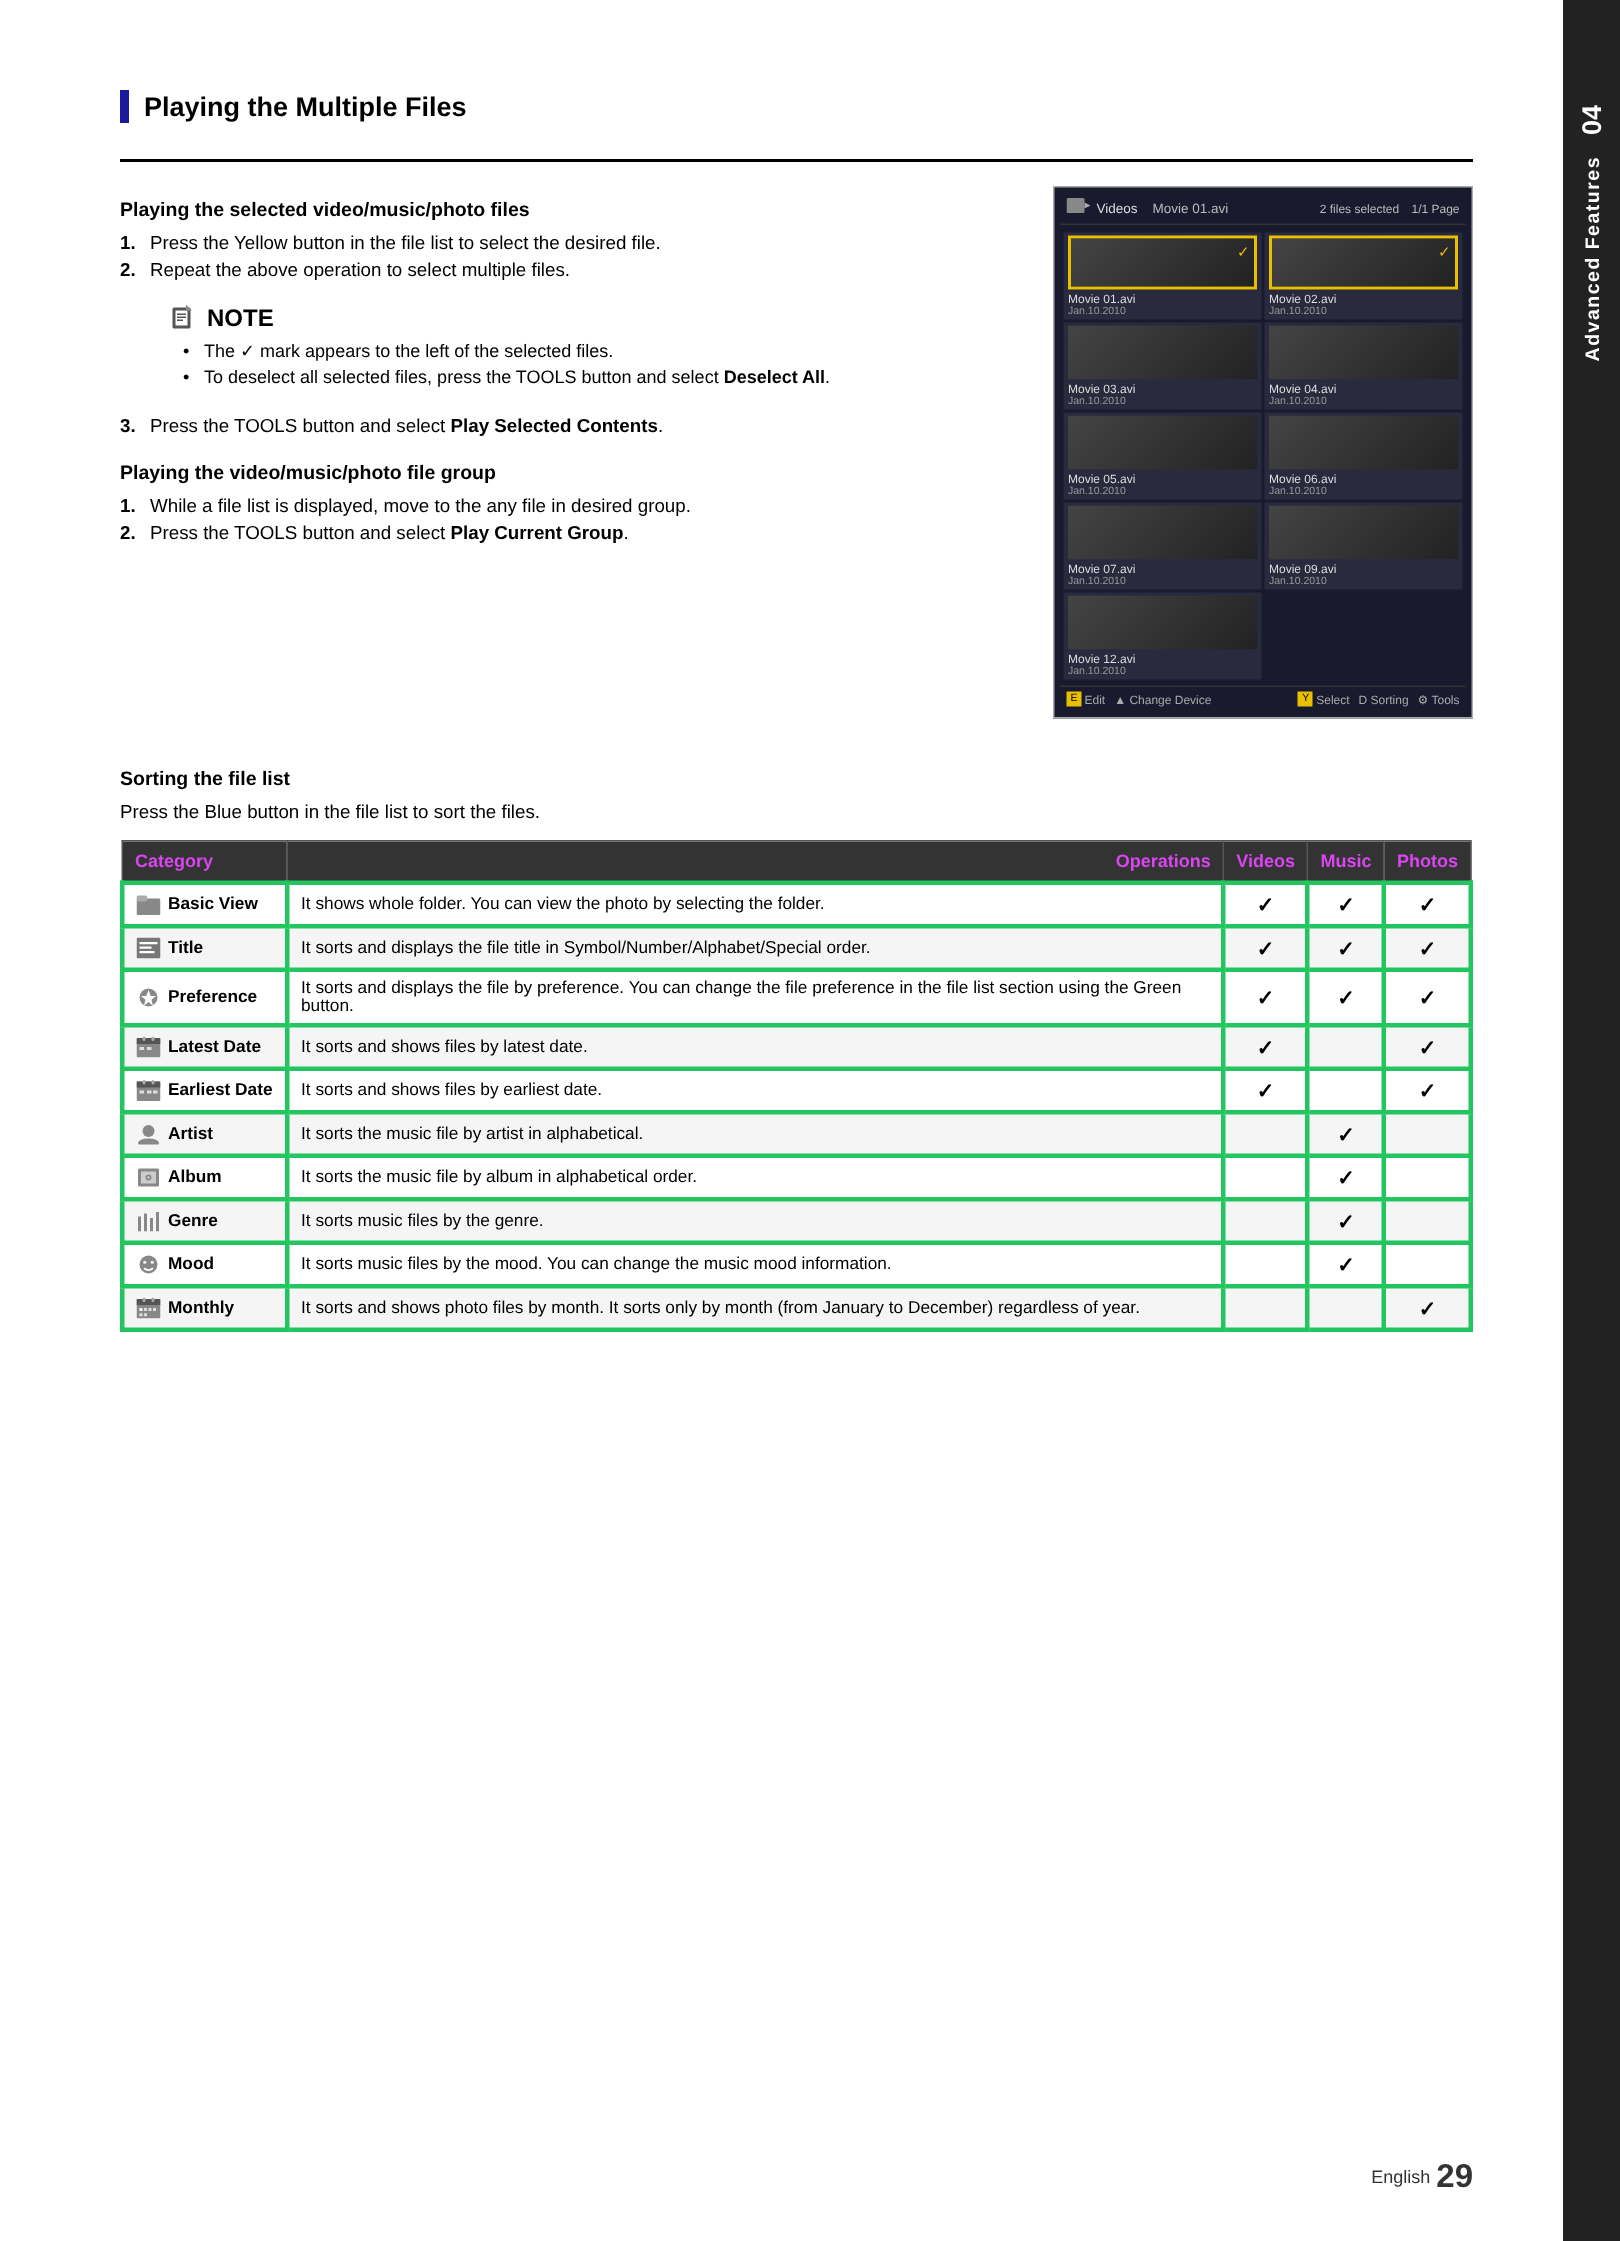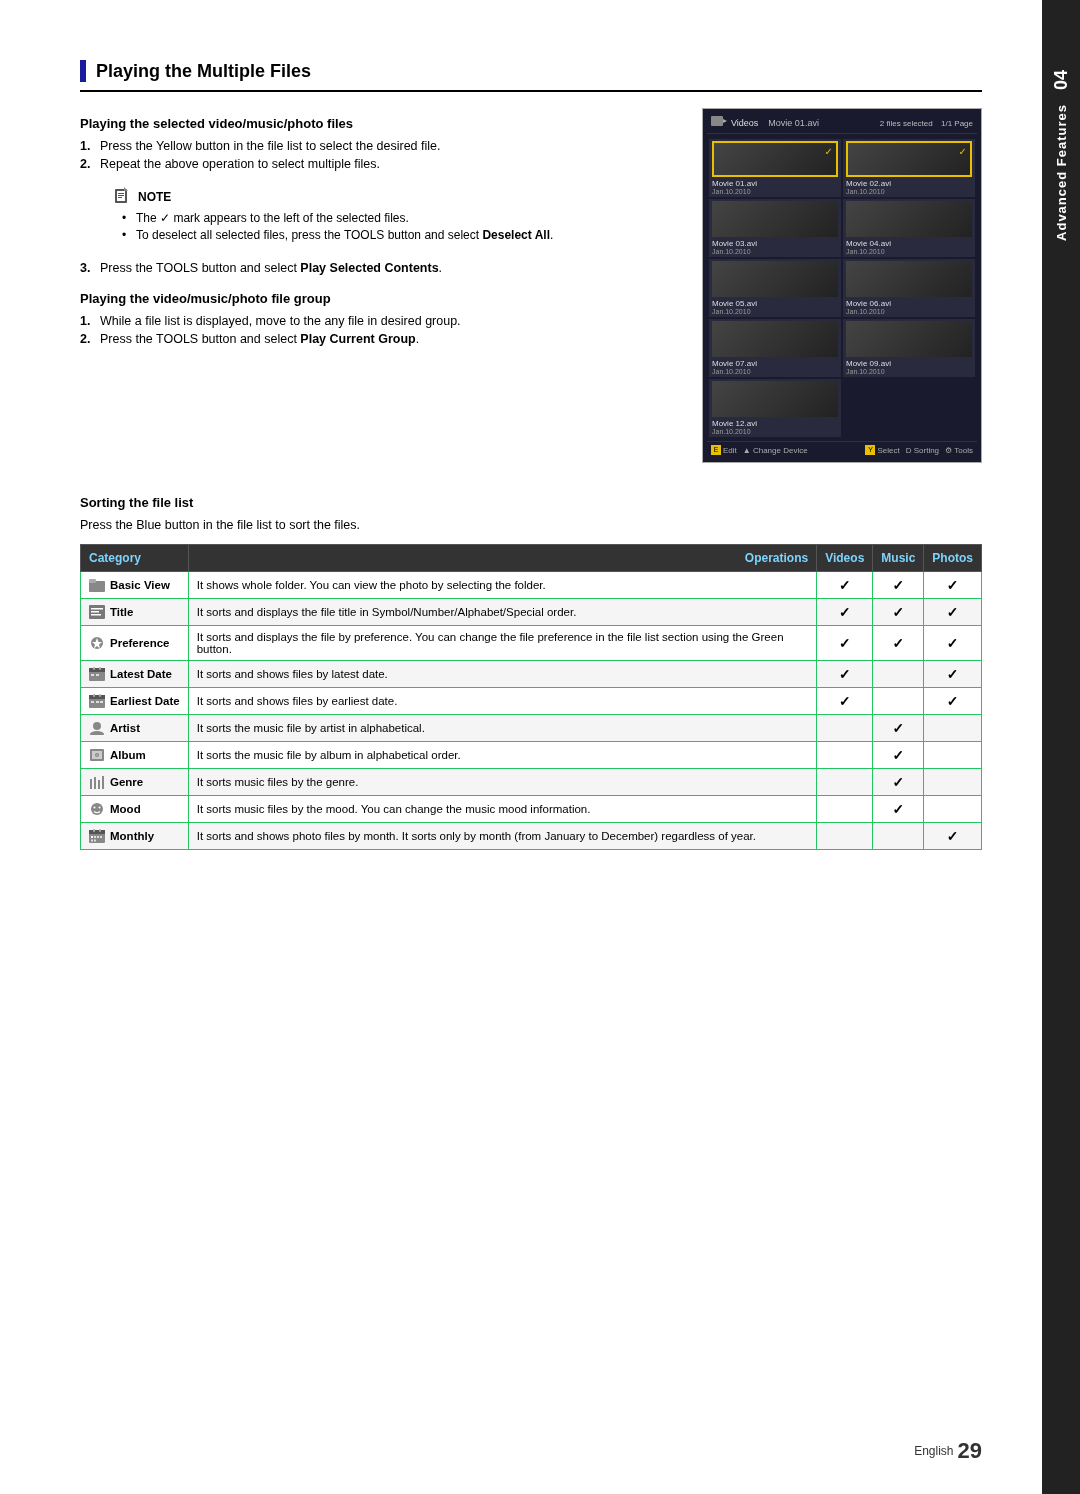--- a/index.html
+++ b/index.html
@@ -54,21 +54,21 @@
     }
 
     
     .section-heading {
       display: flex;
       align-items: center;
       font-size: 18px;
       font-weight: bold;
       margin-bottom: 16px;
       border-bottom: 2px solid #000;
-      padding-bottom: 8px;
+      padding-bottom: 24px;
     }
 
     .section-heading-bar {
       width: 6px;
       height: 22px;
       background: #1a1a9c;
       margin-right: 10px;
       display: inline-block;
     }
 
@@ -98,21 +98,21 @@
       font-weight: bold;
     }
 
     .note-box {
       margin: 8px 0 8px 20px;
       padding: 8px 12px;
       position: relative;
     }
 
     .note-label {
-      font-size: 12px;
+      font-size: 16px;
       font-weight: bold;
       display: flex;
       align-items: center;
       margin-bottom: 4px;
     }
 
     .note-icon {
       display: inline-block;
       width: 20px;
       height: 20px;
@@ -269,41 +269,41 @@
     
     .sort-table {
       width: 100%;
       border-collapse: collapse;
       margin-top: 12px;
       font-size: 12px;
     }
 
     .sort-table thead tr {
       background: #333;
-      color: #7dd3fc;
+      color: #d946ef;
     }
 
     .sort-table thead th {
       padding: 6px 8px;
       text-align: left;
       font-weight: bold;
       border: 1px solid #555;
     }
 
     .sort-table tbody tr {
       border-bottom: 1px solid #ddd;
     }
 
     .sort-table tbody tr:nth-child(even) {
       background: #f5f5f5;
     }
 
     .sort-table tbody td {
       padding: 5px 8px;
-      border: 1px solid #22c55e;
+      border: 3px solid #22c55e;
       vertical-align: middle;
       font-size: 11.5px;
     }
 
     .sort-table tbody td.center {
       text-align: center;
     }
 
     .category-cell {
       display: flex;

